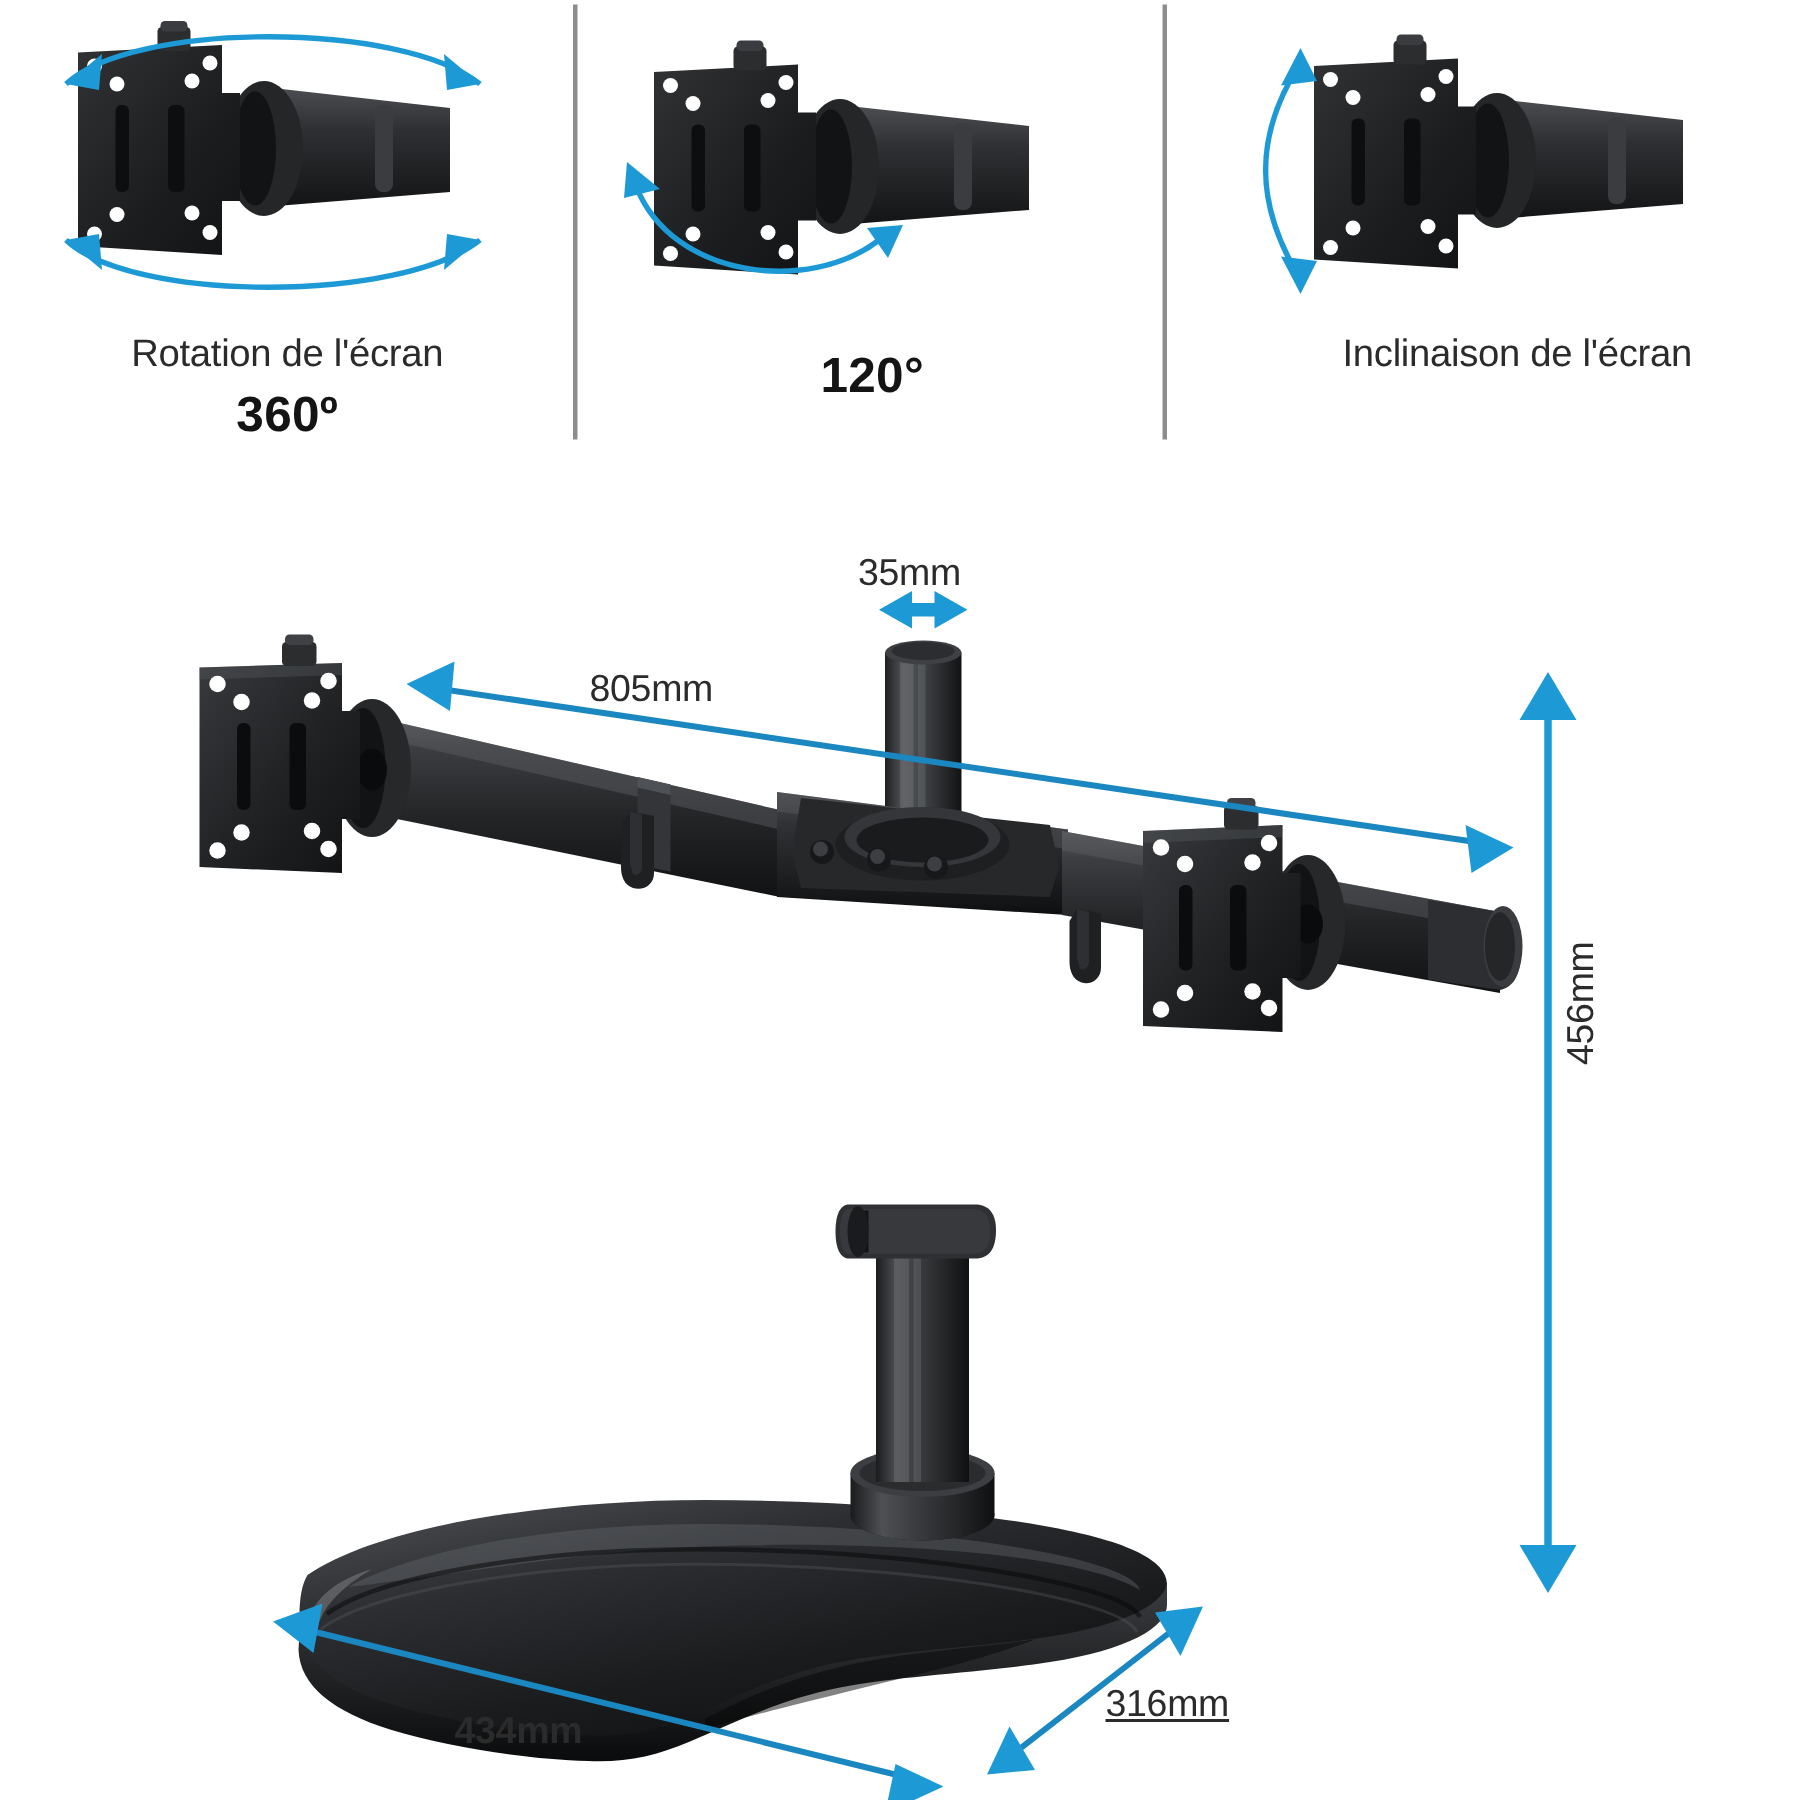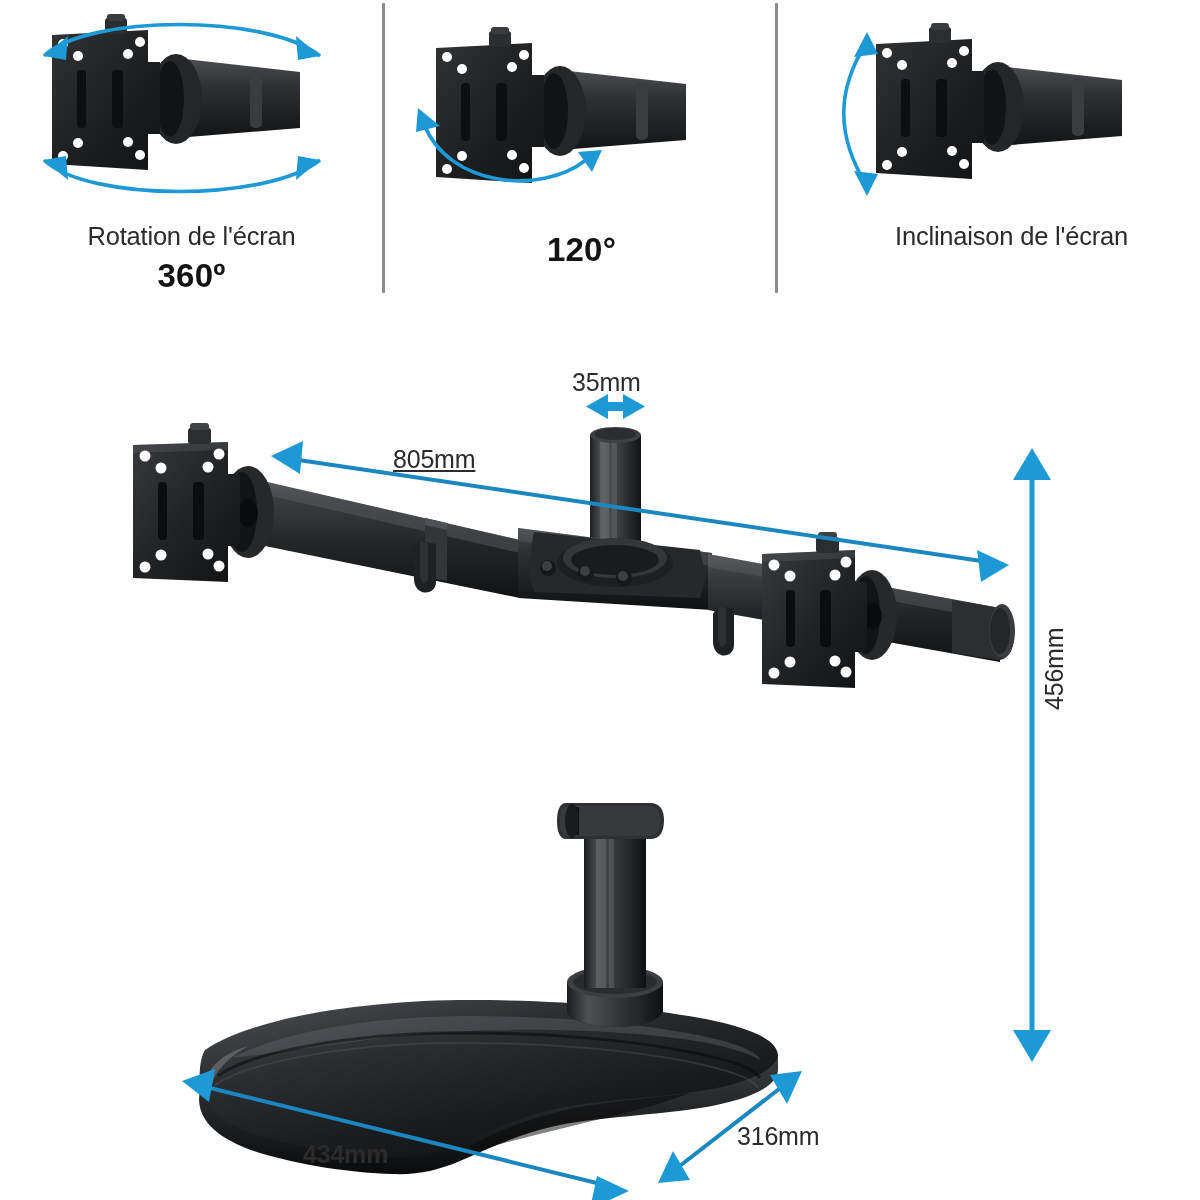--- a/index.html
+++ b/index.html
@@ -94,24 +94,24 @@
 
   .dim-label {
     position: absolute;
     font-size: 25px;
     font-weight: 400;
     color: #2b2b2b;
     white-space: nowrap;
     letter-spacing: -0.2px;
   }
   .dim-35   { left: 572px; top: 58px; }
-  .dim-805  { left: 393px; top: 135px; text-decoration: underline; }
+  .dim-805  { left: 393px; top: 135px; }
   .dim-456  { left: 1040px; top: 400px; transform: rotate(-90deg); transform-origin: left top; }
   .dim-434  { left: 303px; top: 830px; font-weight: bold; }
-  .dim-316  { left: 737px; top: 812px; }
+  .dim-316  { left: 737px; top: 812px; text-decoration: underline; }
 
   svg { display: block; }
   .abs-svg { position: absolute; left: 0; top: 0; }
 </style>
 </head>
 <body>
 
 <div id="stage">
 
   <div class="feature-strip">

